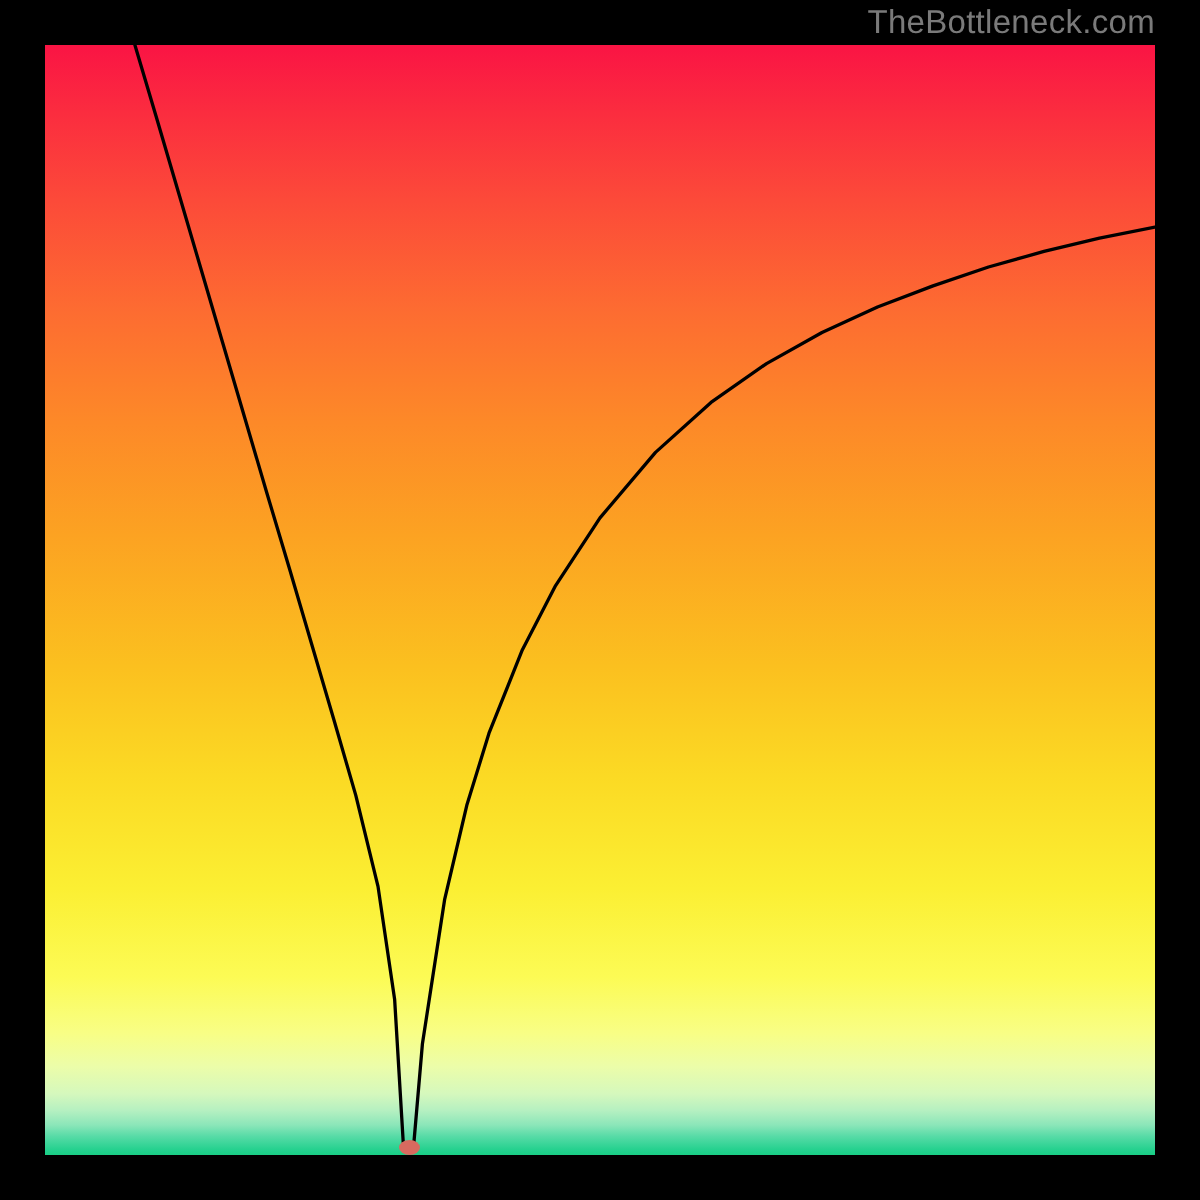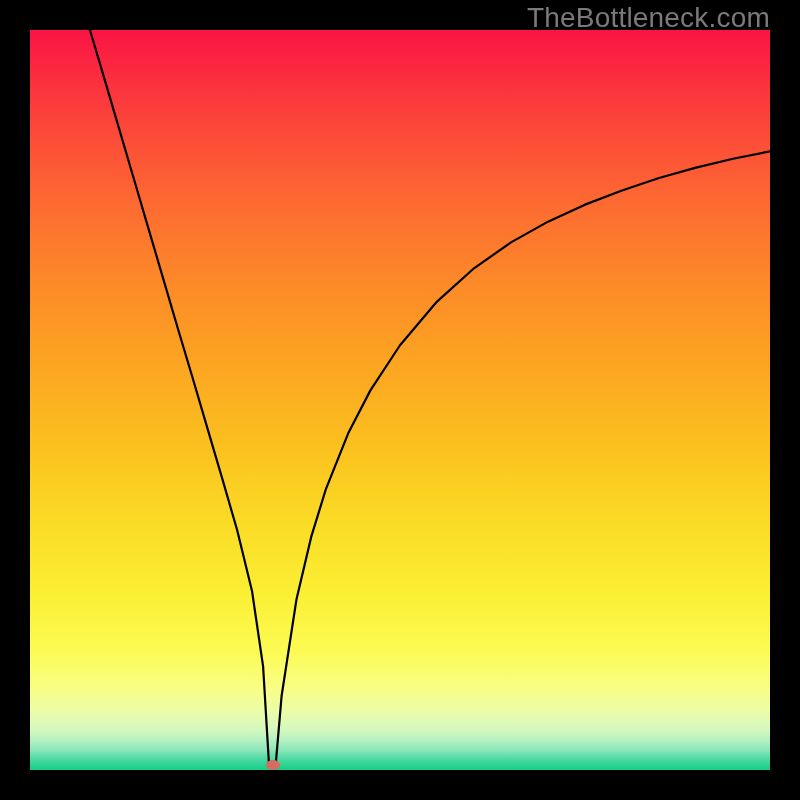--- a/index.html
+++ b/index.html
@@ -46,21 +46,21 @@
       #58dba7 98.3%,
       #26d18f 99.5%,
       #19cf86 100%
     );
   }
   .watermark {
     position: absolute;
     top: 2px;
     right: 30px;
     color: #7a7a7a;
-    font-size: 28px;
+    font-size: 22px;
     letter-spacing: 0.2px;
   }
   svg.curve {
     position: absolute;
     top: 0;
     left: 0;
     width: 740px;
     height: 740px;
   }
   .dot {

